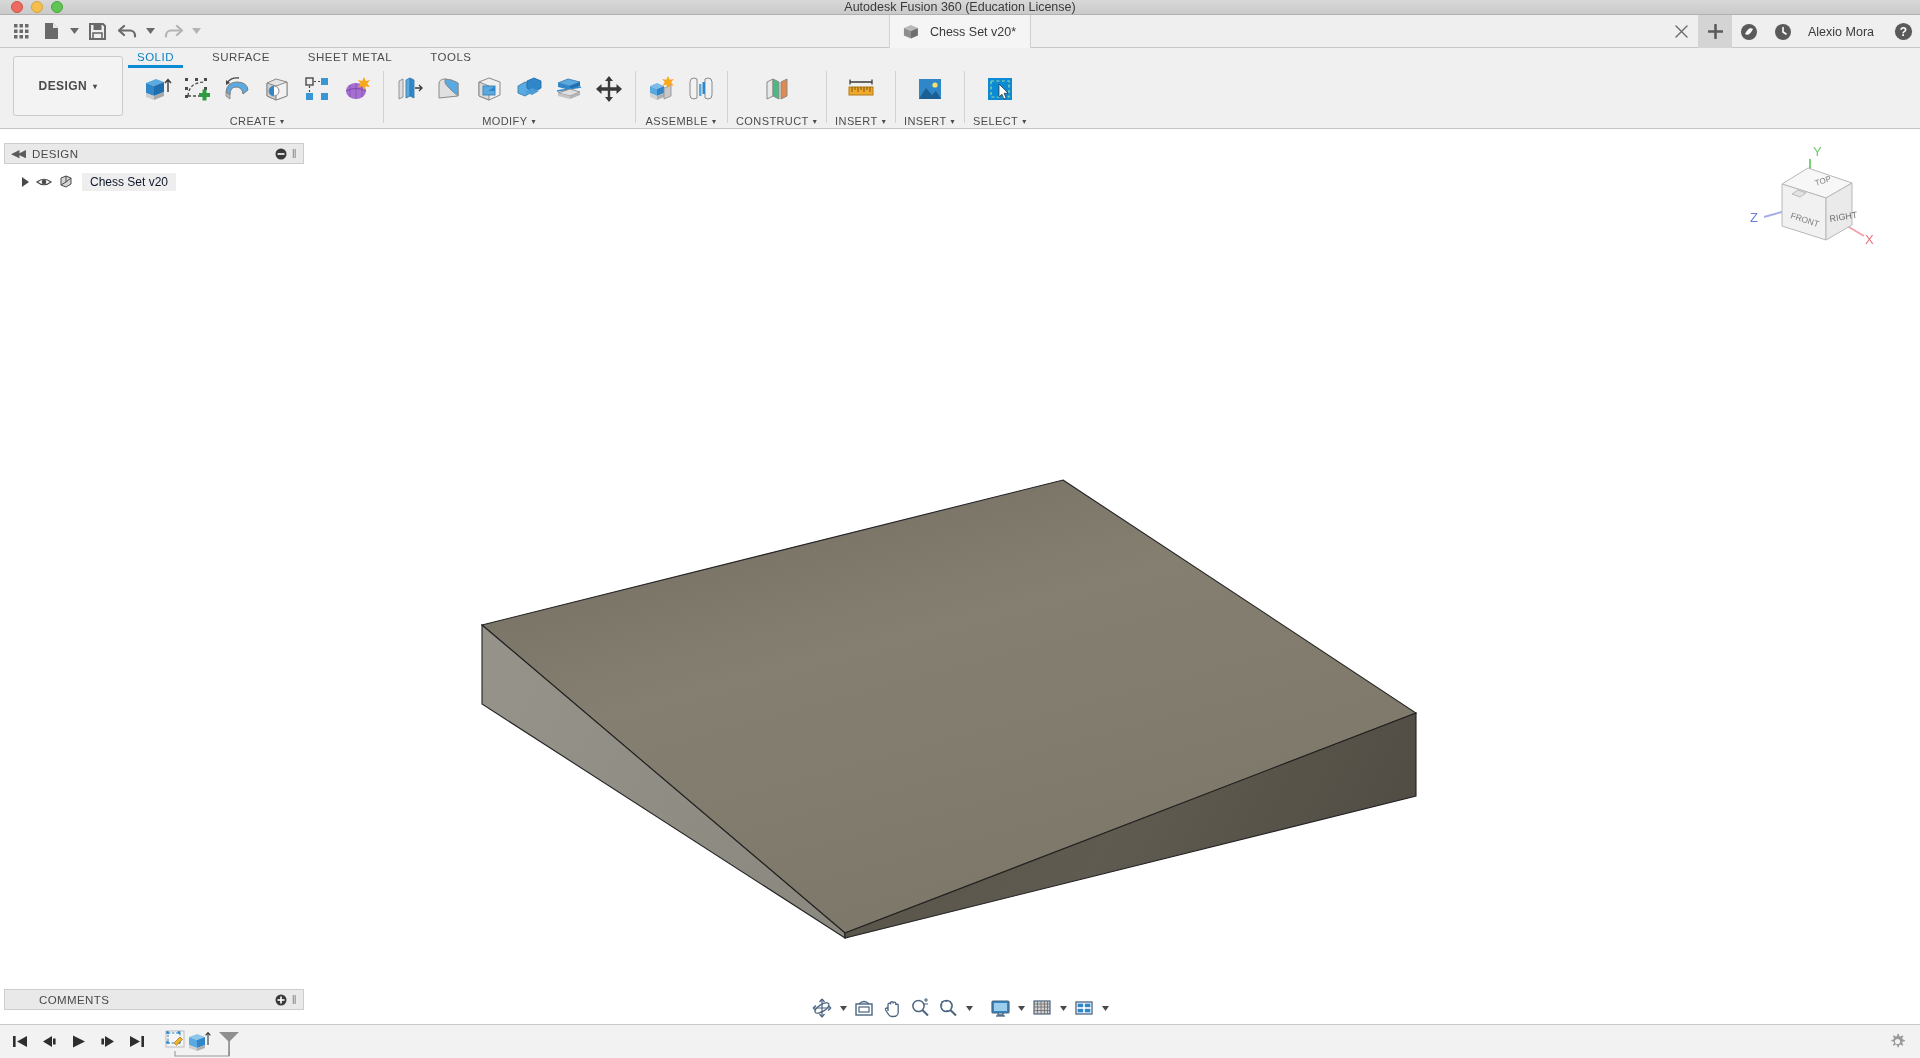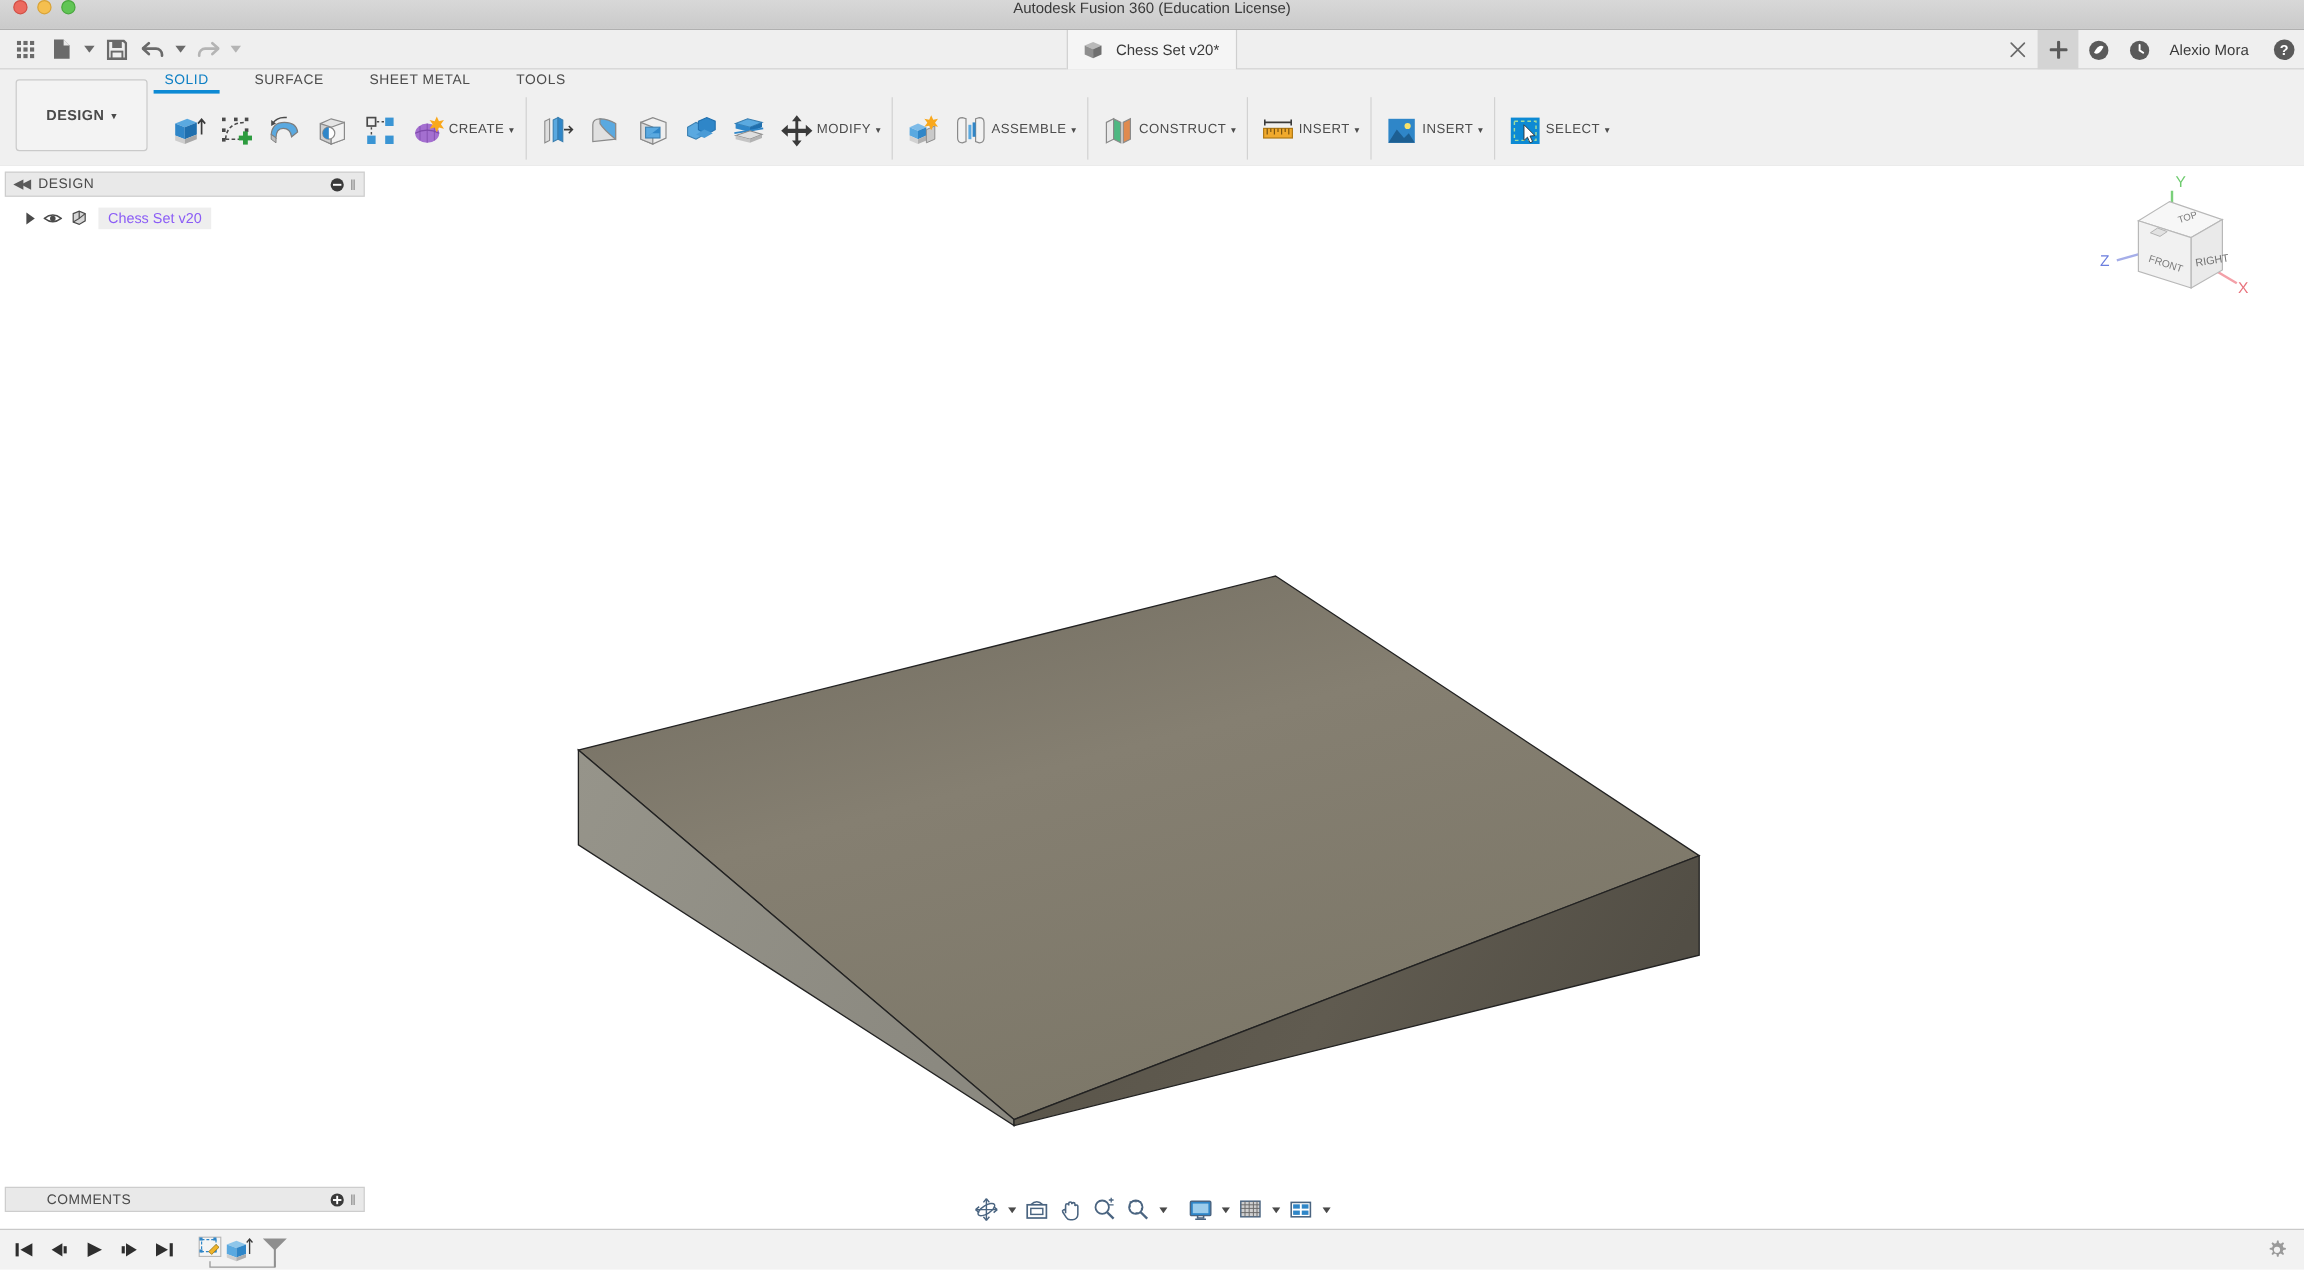--- a/index.html
+++ b/index.html
@@ -6,24 +6,24 @@
   html,body { width:1920px; height:1058px; overflow:hidden; }
   body {
     font-family:"Liberation Sans", sans-serif;
     background:#ffffff;
     color:#3c3c3c;
     -webkit-font-smoothing:antialiased;
   }
 
   
   .titlebar{
-    height:25px; width:100%;
+    height:15px; width:100%;
     background:linear-gradient(to bottom,#d8d8d8 0%,#cacaca 100%);
     border-bottom:1px solid #b0b0b0;
-    display:flex; align-items:flex-start; position:relative;
+    display:flex; align-items:center; position:relative;
   }
   .traffic{ display:flex; gap:8px; padding-left:11px; }
   .tl{ width:12px;height:12px;border-radius:50%; }
   .tl.red{background:#ec6a5f;border:1px solid #d14f45;}
   .tl.yellow{background:#f5bf4f;border:1px solid #d9a336;}
   .tl.green{background:#61c555;border:1px solid #49a73e;}
   .app-title{
     position:absolute; left:0; right:0; text-align:center;
     font-size:12.5px; color:#3a3a3a; pointer-events:none;
   }
@@ -82,21 +82,21 @@
     font-size:11.5px; letter-spacing:.5px; color:#4c4c4c;
     padding:0 0 3px 0; margin-right:38px; position:relative; white-space:nowrap;
   }
   .ribtab.active{ color:#0d7fc4; }
   .ribtab.active::after{
     content:""; position:absolute; left:-9px; right:-9px; bottom:-2px;
     height:3px; background:#0d8ad4;
   }
   .ribgroups{ display:flex; align-items:flex-start; flex:1; padding-left:8px; }
   .group{
-    display:flex; flex-direction:row; align-items:center;
+    display:flex; flex-direction:column; align-items:center;
     padding:0 9px; height:58px; justify-content:space-between;
     position:relative;
   }
   .group + .group::before{
     content:""; position:absolute; left:0; top:2px; bottom:4px; width:1px;
     background:#d2d2d2;
   }
   .group-icons{ display:flex; align-items:center; gap:6px; height:38px; padding-top:1px;}
   .group-label{
     font-size:11px; color:#4c4c4c; letter-spacing:.4px; white-space:nowrap;
@@ -121,21 +121,21 @@
     display:flex; align-items:center; padding:0 6px;
     font-size:11.5px; letter-spacing:.4px; color:#4a4a4a;
   }
   .panel-head .collapse{ margin-right:8px; color:#5a5a5a; font-size:11px; letter-spacing:-2px;}
   .panel-head .right-ic{ margin-left:auto; display:flex;align-items:center;gap:5px; }
   .tree-row{
     display:flex; align-items:center; gap:7px;
     height:24px; margin-top:6px; padding-left:18px;
   }
   .tree-row .lbl{
-    background:#eeeeee; padding:2px 8px; font-size:12px; color:#8b5cf6;
+    background:#eeeeee; padding:2px 8px; font-size:12px; color:#0f172a;
   }
   .tri{ width:0;height:0;border-left:7px solid transparent;
         border-top:5px solid transparent;border-bottom:5px solid transparent; }
 
   
   .viewcube{ position:absolute; top:-2px; right:28px; width:150px; height:130px; }
 
   
   .comments{
     position:absolute; left:4px; bottom:48px; width:300px;

